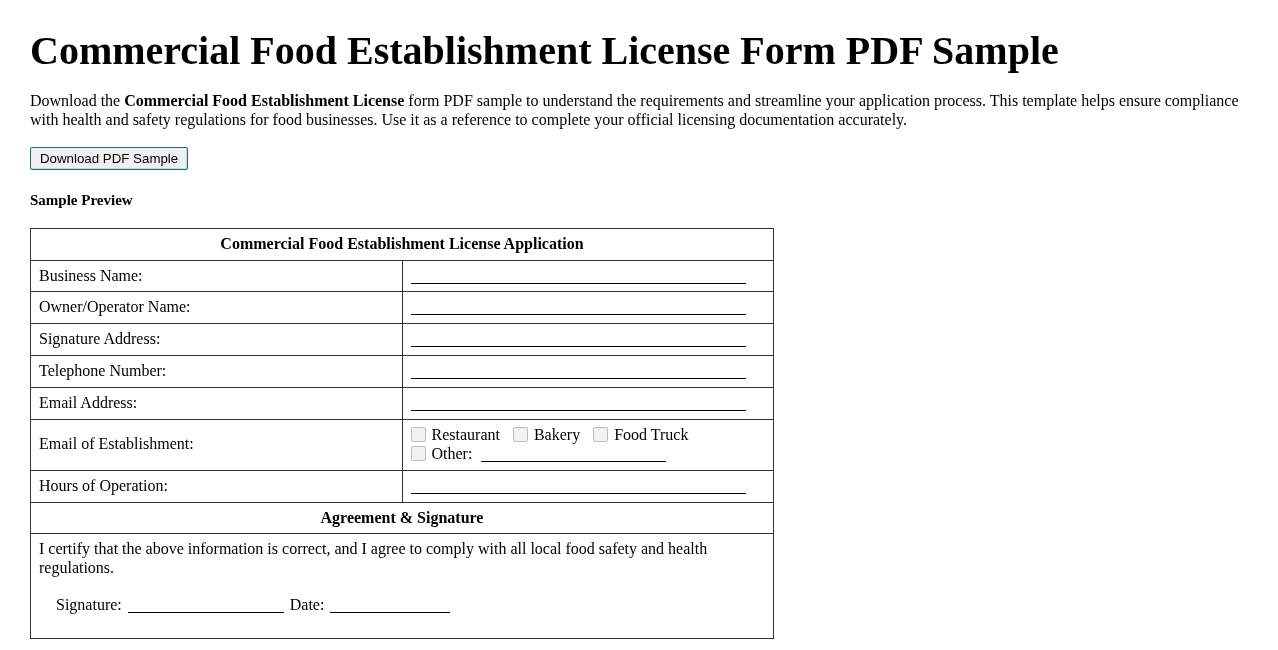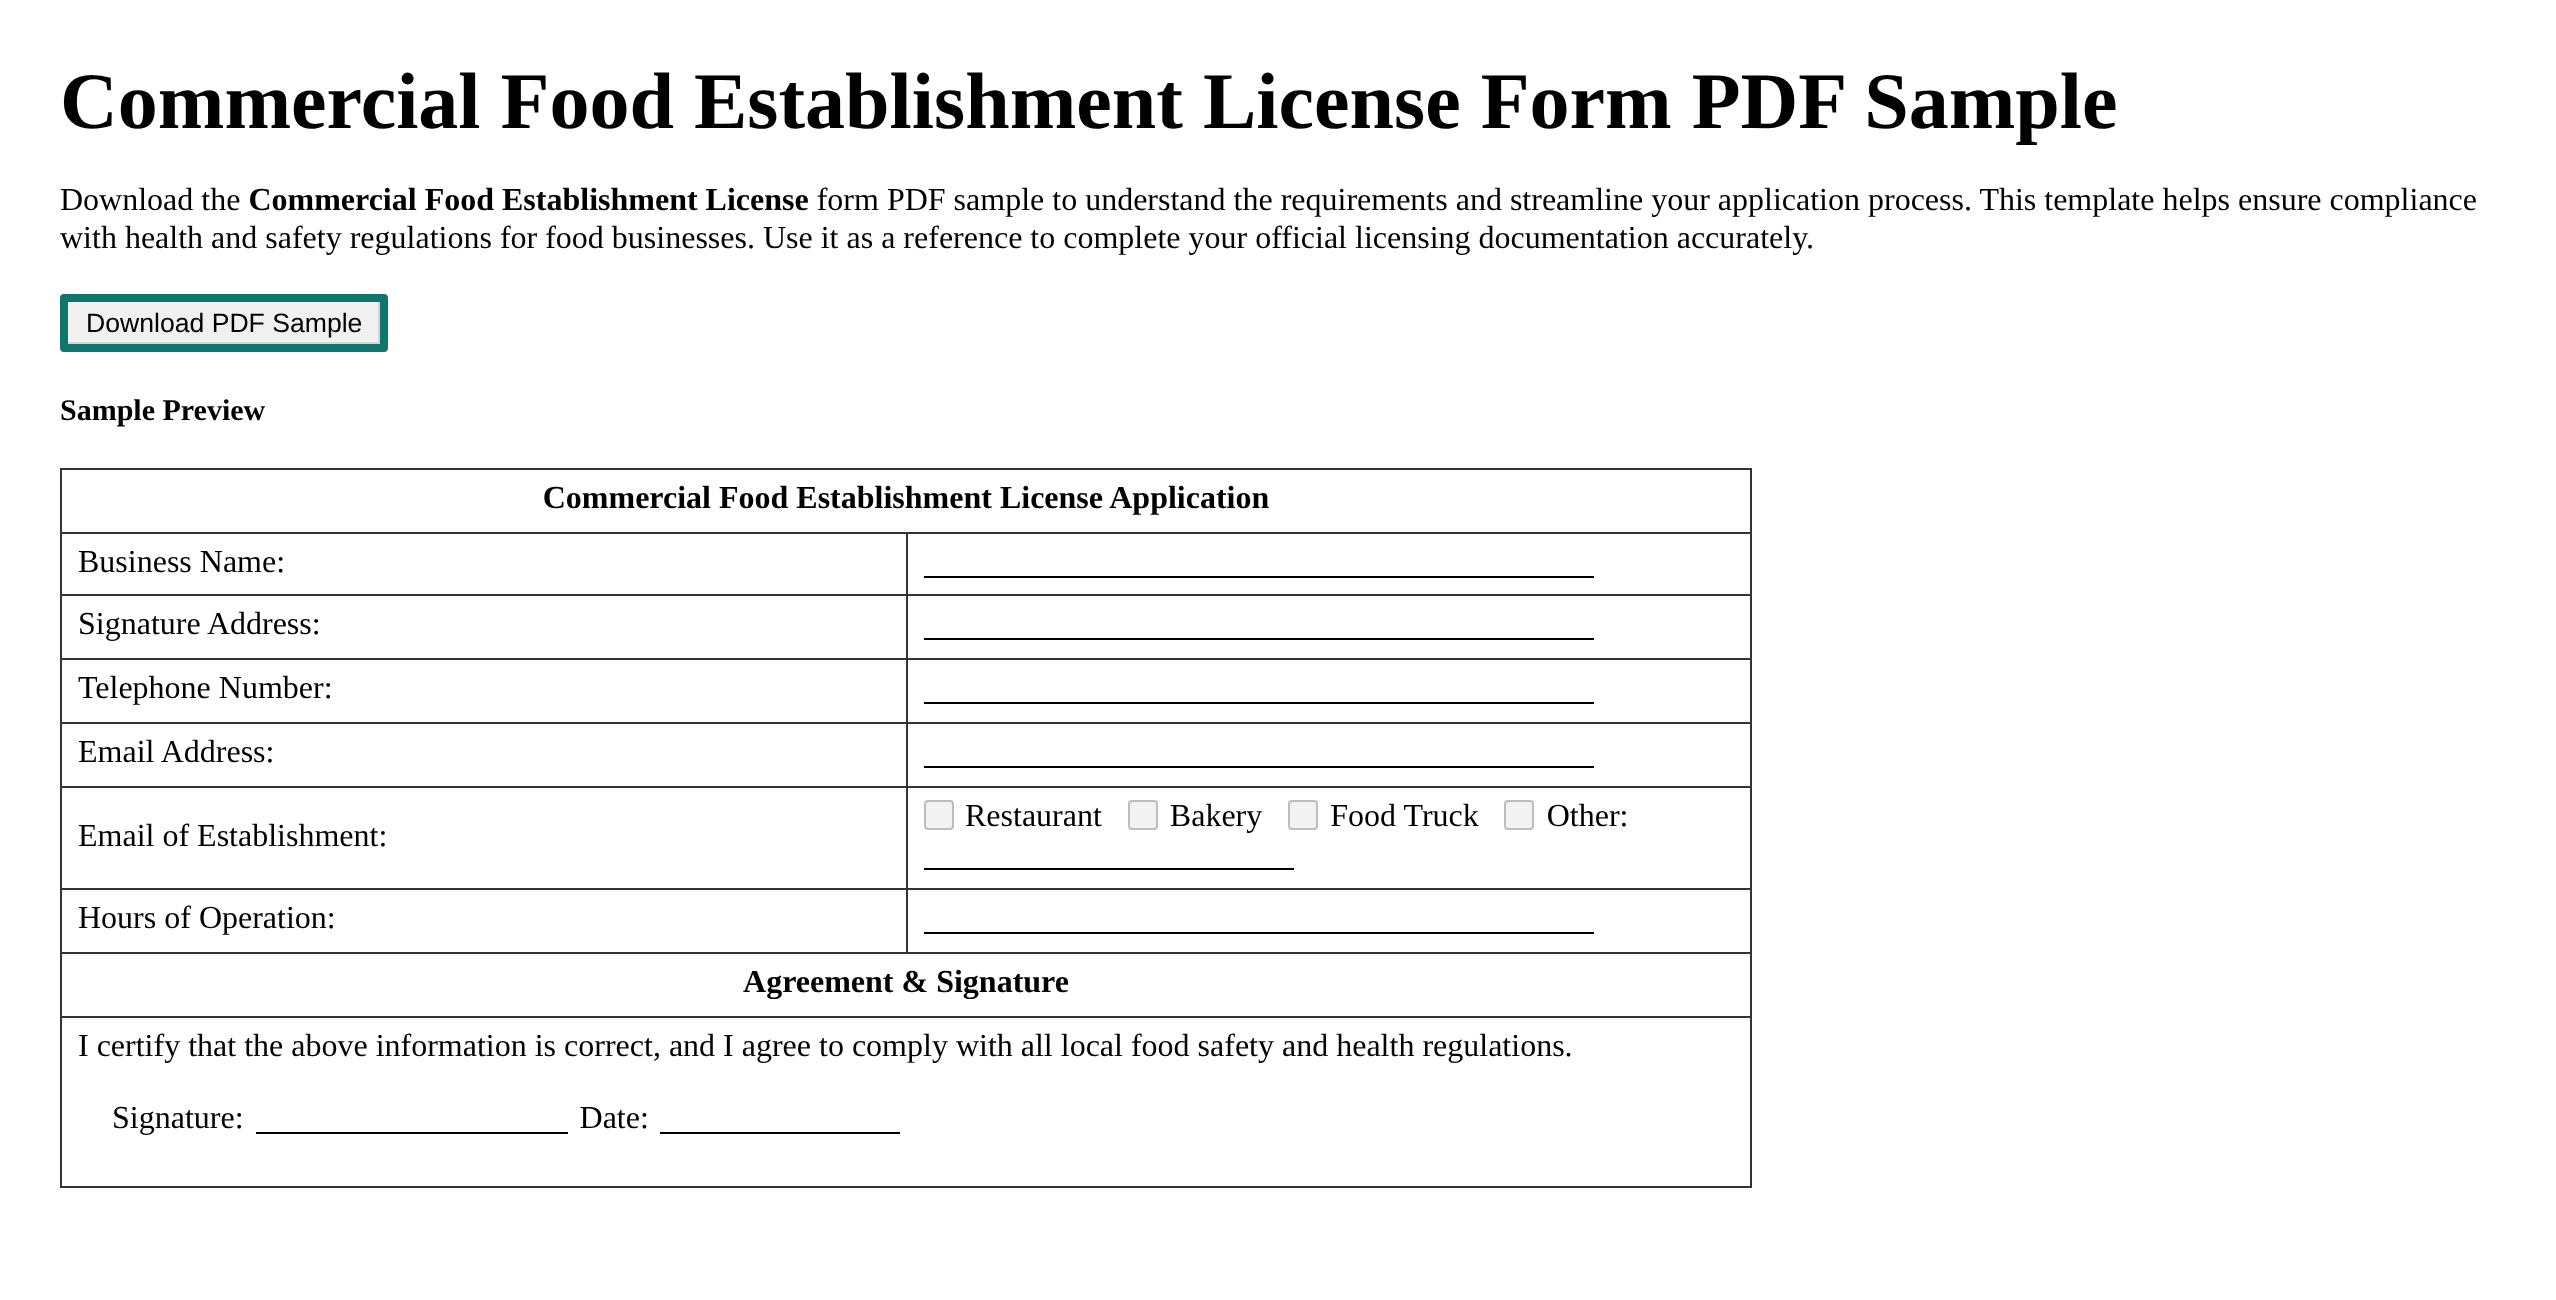--- a/index.html
+++ b/index.html
@@ -23,37 +23,37 @@
   p.intro {
     margin: 18px 0 16px 0;
     line-height: 1.17;
     max-width: 1218px;
   }
   .btn {
     font-family: "Liberation Sans", sans-serif;
     font-size: 13.3px;
     color: #000;
     background: #f0f0f0;
-    border: 4px solid #0f766e;
+    border: 1px solid #0f766e;
     border-radius: 2px;
     padding: 3px 9px;
     margin: 2px 0 0 0;
     cursor: pointer;
     box-shadow: inset -1px -1px 0 #d6d6d6;
   }
   h2 {
     font-family: "Liberation Serif", serif;
     font-size: 15px;
     font-weight: bold;
     margin: 22px 0 18px 0;
     line-height: 1.15;
   }
   table.license {
     border-collapse: collapse;
-    width: 846px;
+    width: 744px;
     table-layout: fixed;
   }
   table.license td, table.license th {
     border: 1px solid #333333;
     padding: 6px 8px;
     font-size: 16px;
     line-height: 1.18;
     text-align: left;
     vertical-align: middle;
     font-weight: normal;
@@ -104,20 +104,24 @@
 <table class="license">
   <tbody>
     <tr>
       <th class="section-head" colspan="2">Commercial Food Establishment License Application</th>
     </tr>
     <tr>
       <td class="label-cell">Business Name:</td>
       <td><span class="fill-line w-main"></span></td>
     </tr>
     <tr>
+      <td class="label-cell">Owner/Operator Name:</td>
+      <td><span class="fill-line w-main"></span></td>
+    </tr>
+    <tr>
       <td class="label-cell">Signature Address:</td>
       <td><span class="fill-line w-main"></span></td>
     </tr>
     <tr>
       <td class="label-cell">Telephone Number:</td>
       <td><span class="fill-line w-main"></span></td>
     </tr>
     <tr>
       <td class="label-cell">Email Address:</td>
       <td><span class="fill-line w-main"></span></td>

